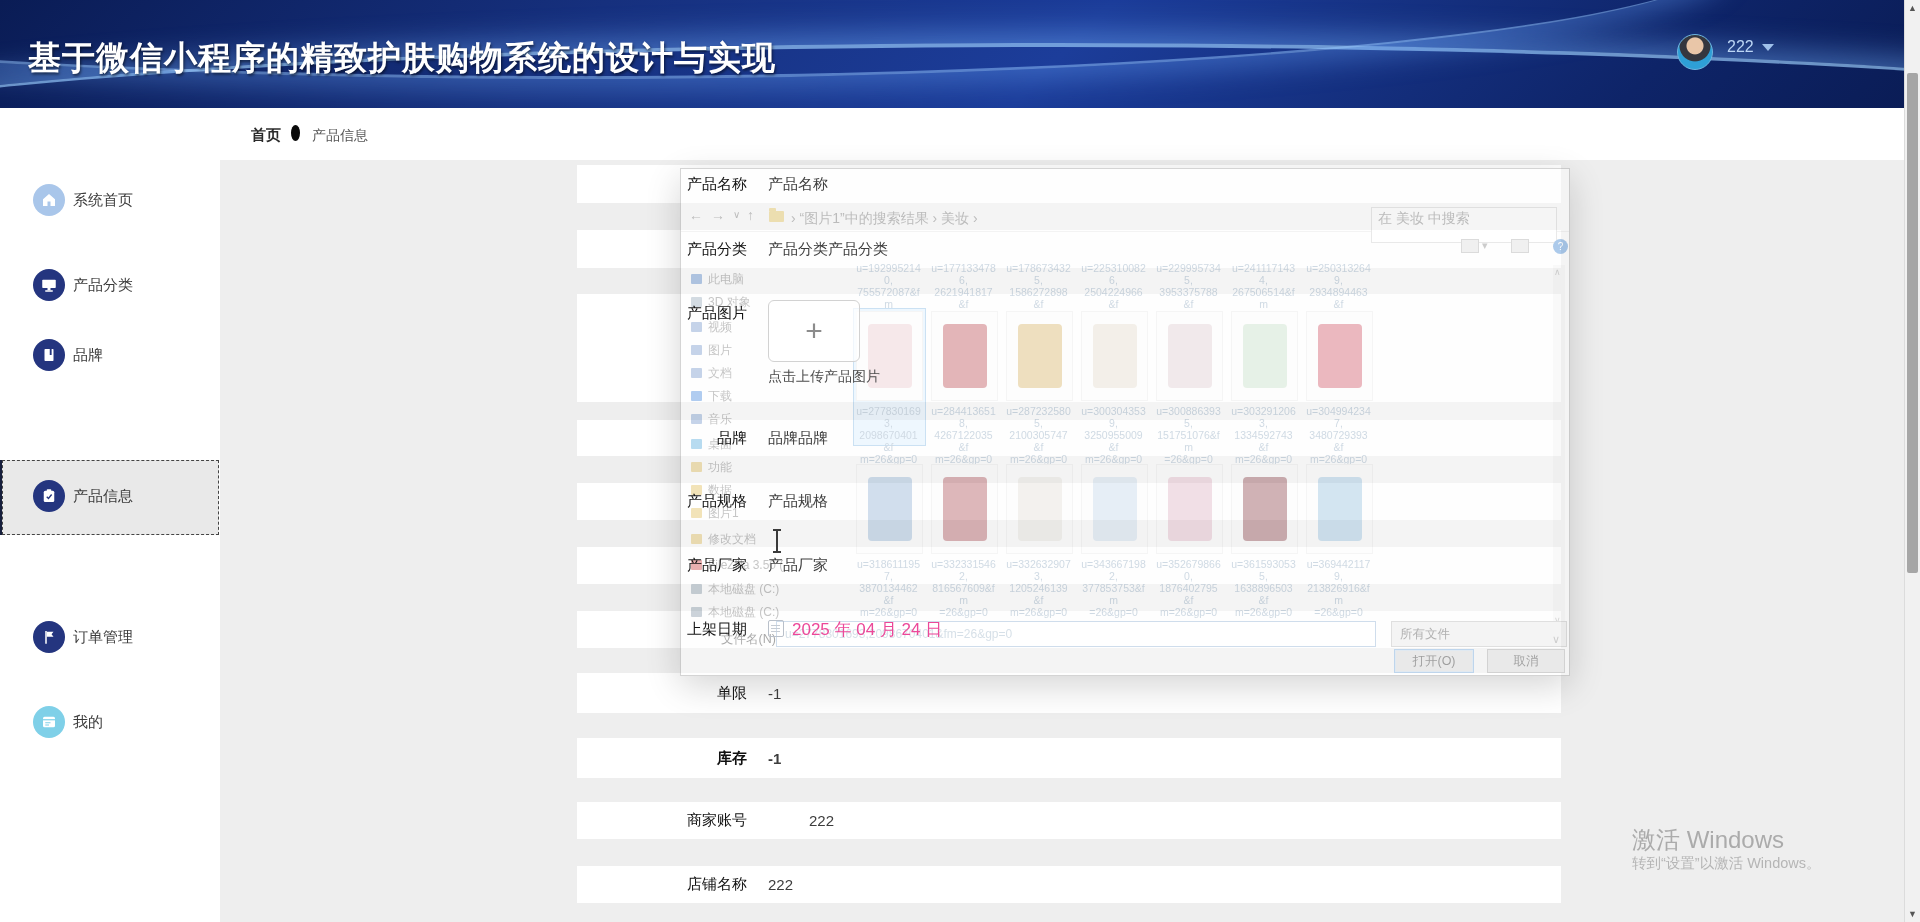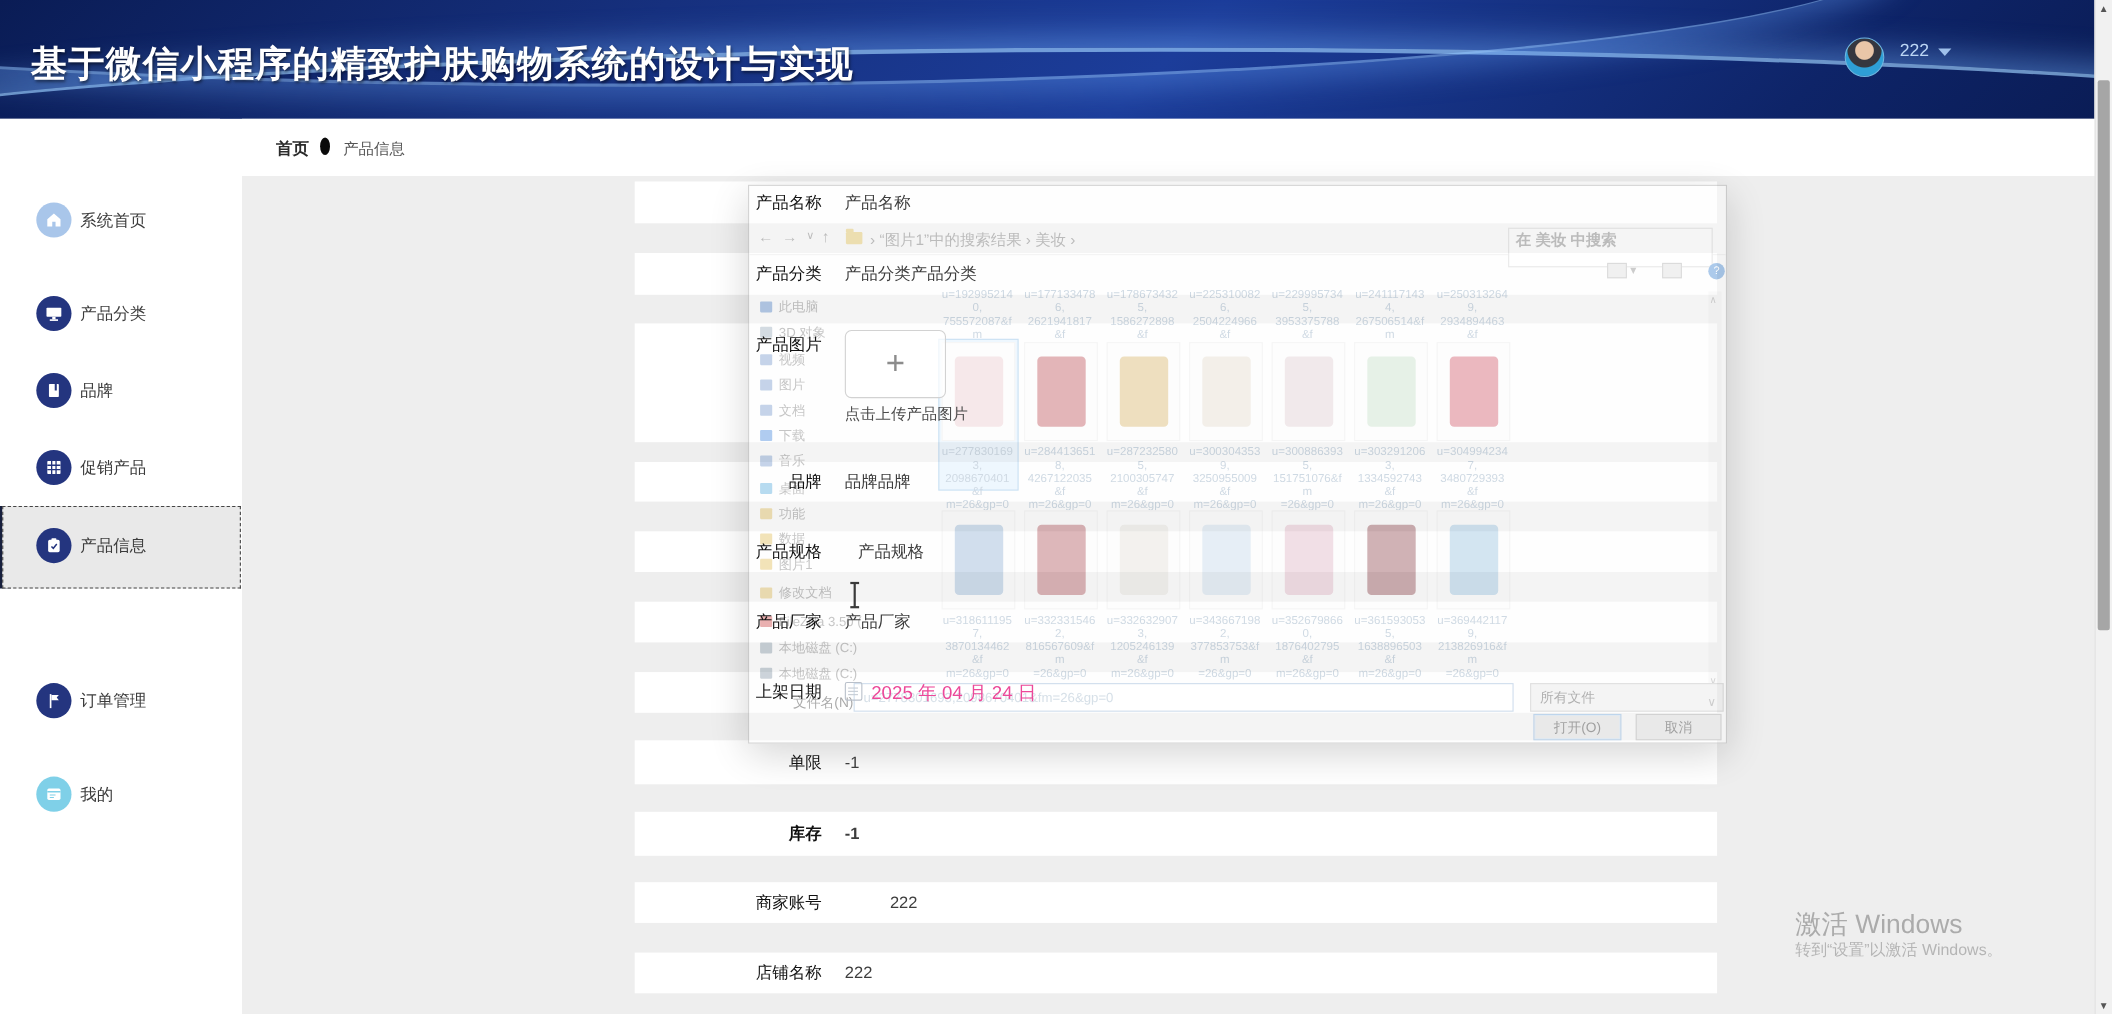--- a/index.html
+++ b/index.html
@@ -42,21 +42,21 @@
   .band{position:absolute;left:220px;top:108px;width:1684px;height:52px;background:#fff;}
   .content{position:absolute;left:220px;top:160px;width:1684px;height:762px;background:#eeeeee;}
   .crumb-home{position:absolute;left:251px;top:126px;font-size:15px;font-weight:bold;color:#2b2b2b;}
   .crumb-dot{position:absolute;left:291px;top:125px;width:9px;height:16px;border-radius:50%;background:#0a0a0a;}
   .crumb-cur{position:absolute;left:312px;top:127px;font-size:14px;color:#555;}
 
   
   .frow{position:absolute;left:577px;width:984px;background:#fff;}
   .ffg{position:absolute;left:577px;width:984px;background:transparent;display:flex;align-items:center;z-index:35;}
   .r0{top:165px;height:38px;} .r1{top:230px;height:38px;} .r2{top:294px;height:108px;}
-  .r3{top:420px;height:36px;} .r4{top:483px;height:37px;gap:12px;} .r5{top:547px;height:37px;}
+  .r3{top:420px;height:36px;} .r4{top:483px;height:37px;} .r5{top:547px;height:37px;}
   .r6{top:611px;height:37px;} .r7{top:673px;height:40px;} .r8{top:738px;height:40px;font-weight:bold;}
   .r9{top:802px;height:37px;gap:41px;} .r10{top:866px;height:37px;}
   .flab{width:170px;text-align:right;font-size:15px;color:#111;flex:0 0 170px;}
   .fval{margin-left:21px;font-size:15px;color:#3d3d3d;}
   .upl-box{position:absolute;left:191px;top:6px;width:90px;height:60px;border:1px solid #d2d2d2;border-radius:6px;
            background:rgba(255,255,255,.7);display:flex;align-items:center;justify-content:center;
            font-size:30px;color:#8c8c8c;cursor:pointer;}
   .upl-hint{position:absolute;left:191px;top:74px;font-size:14px;color:#4c4c4c;}
   .cal{display:inline-block;width:14px;height:15px;border:1px solid #b9c0ca;border-radius:2px;margin-right:8px;position:relative;top:2px;}
   .cal:before{content:'';position:absolute;left:2px;top:4px;width:9px;height:1px;background:#c6ccd4;box-shadow:0 3px 0 #c6ccd4,0 6px 0 #c6ccd4;}
@@ -64,21 +64,21 @@
 
   
   .dlg{position:absolute;left:680px;top:168px;width:888px;height:506px;background:#fdfdfd;
        border:1px solid #9a9a9a;box-shadow:0 10px 34px rgba(0,0,0,.4);opacity:.42;z-index:30;}
   .dnav{position:absolute;left:0;top:34px;width:888px;height:28px;border-bottom:1px solid #e3e3e3;}
   .dnav span{position:absolute;font-size:14px;color:#777;}
   .dfolder{position:absolute;left:88px;top:8px;width:15px;height:11px;background:#eac95c;border-radius:1px;}
   .dfolder:before{content:'';position:absolute;left:0;top:-3px;width:7px;height:3px;background:#eac95c;border-radius:1px 1px 0 0;}
   .dcrumb{position:absolute;left:110px;top:7px;font-size:12px;color:#666;}
   .dsearch{position:absolute;left:690px;top:4px;width:186px;height:36px;border:1px solid #ccc;background:#fff;
-           font-size:11px;color:#999;line-height:20px;padding-left:6px;box-sizing:border-box;font-weight:bold;}
+           font-size:11px;color:#999;line-height:20px;padding-left:6px;box-sizing:border-box;}
   .dview{position:absolute;top:70px;height:20px;font-size:11px;color:#888;}
   .vic{display:inline-block;width:16px;height:12px;border:1px solid #aaa;background:#ddd;vertical-align:middle;}
   .dhelp{position:absolute;left:872px;top:70px;width:15px;height:15px;border-radius:50%;background:#3b82d0;
          color:#fff;font-size:10px;text-align:center;line-height:15px;}
   .dtree-item{position:absolute;left:10px;width:160px;height:20px;display:flex;align-items:center;}
   .tico{width:11px;height:10px;border-radius:1px;margin-right:6px;flex:0 0 11px;}
   .tlab{font-size:12px;color:#777;white-space:nowrap;}
   .gcell{position:absolute;width:65px;text-align:center;}
   .gthumb{position:absolute;width:65px;height:88px;border:1px solid #e8e8e8;background:#fcfcfc;
           display:flex;align-items:center;justify-content:center;}
@@ -151,29 +151,20 @@
   <div class="side-item" style="top:227px;">
     <span class="side-ic ic-navy">
       <svg viewBox="0 0 24 24">
           <rect x="6" y="4" width="12" height="16" rx="1" fill="#fff"></rect>
           <rect x="13" y="4" width="2.5" height="8" fill="#24357f"></rect>
         </svg>
     </span>
     <span class="side-lb">品牌</span>
   </div>
 
-  <div class="side-item" style="top:297px;">
-    <span class="side-ic ic-navy">
-      <svg viewBox="0 0 24 24">
-          <rect x="4" y="4" width="16" height="16" rx="1" fill="#fff"></rect>
-          <path d="M4 9.3h16M4 14.6h16M9.3 4v16M14.6 4v16" stroke="#24357f" stroke-width="1.6"></path>
-        </svg>
-    </span>
-    <span class="side-lb">促销产品</span>
-  </div>
 
   <div class="side-item" style="top:368px;">
     <span class="side-ic ic-navy">
       <svg viewBox="0 0 24 24">
           <rect x="5" y="5" width="14" height="15" rx="2" fill="#fff"></rect>
           <rect x="9" y="3" width="6" height="4" rx="1" fill="#fff"></rect>
           <path d="M9 13l2.3 2.3L15.5 10" stroke="#24357f" stroke-width="1.8" fill="none"></path>
         </svg>
     </span>
     <span class="side-lb">产品信息</span>

